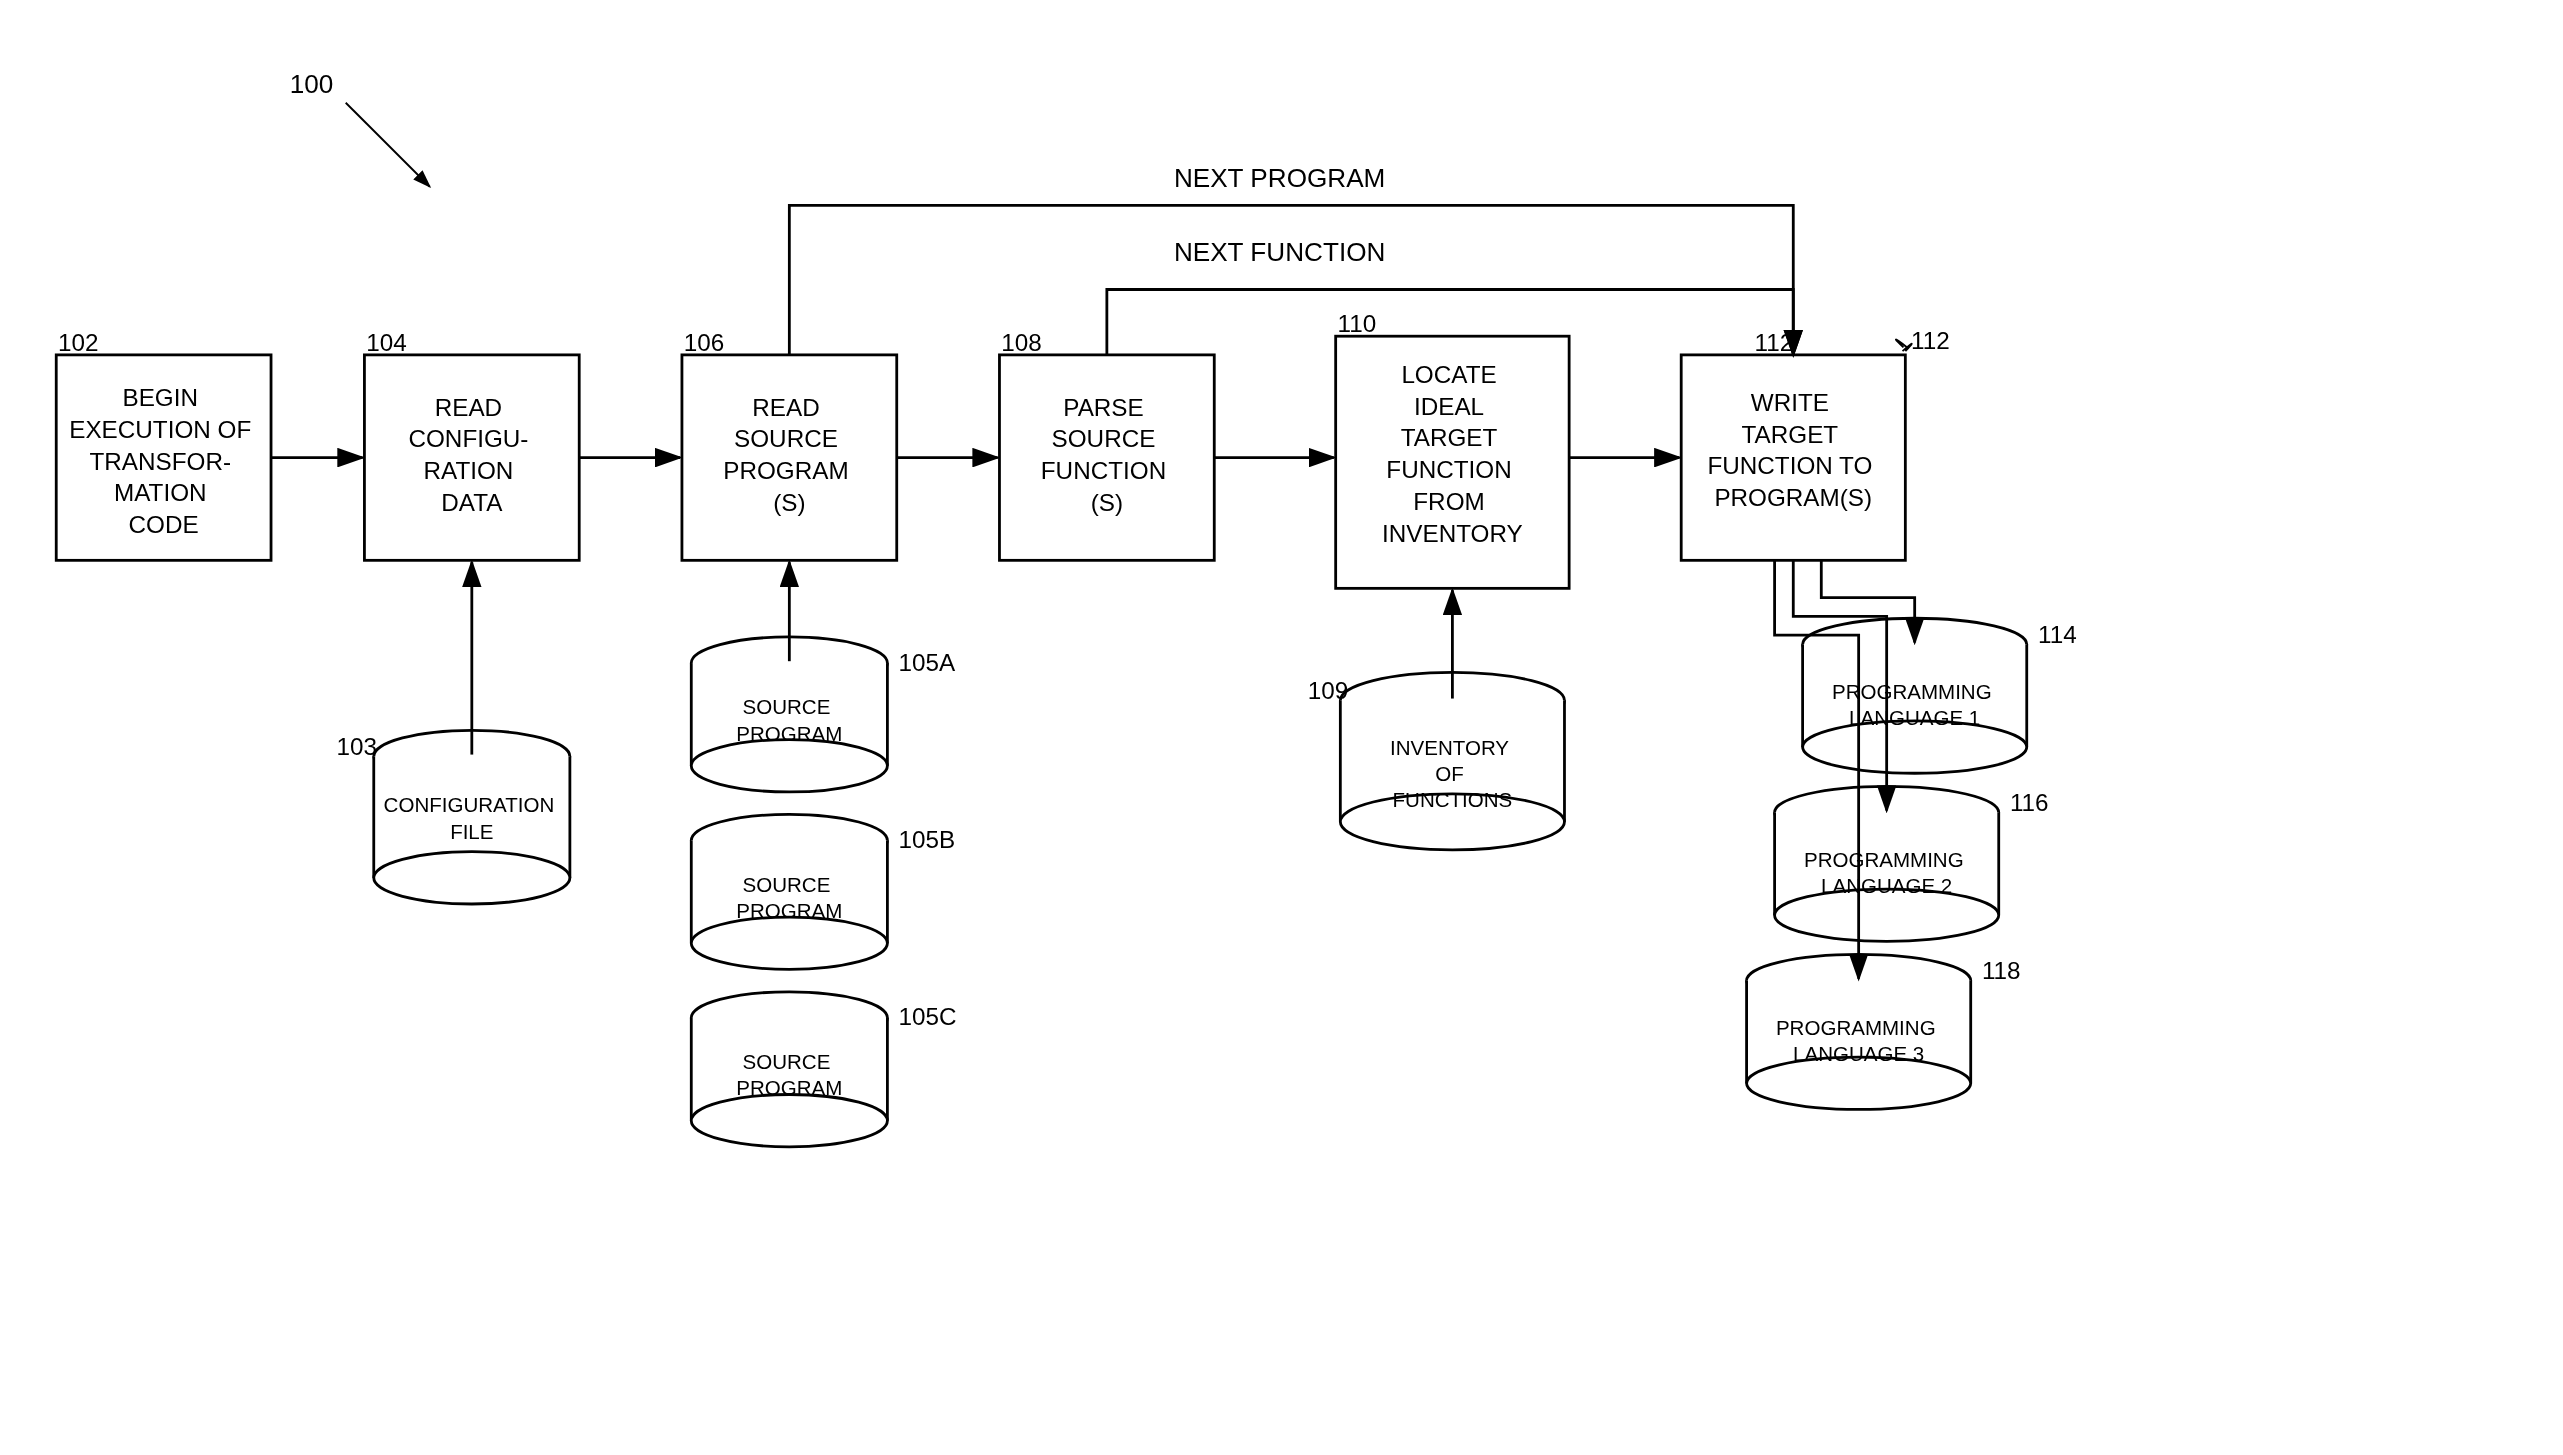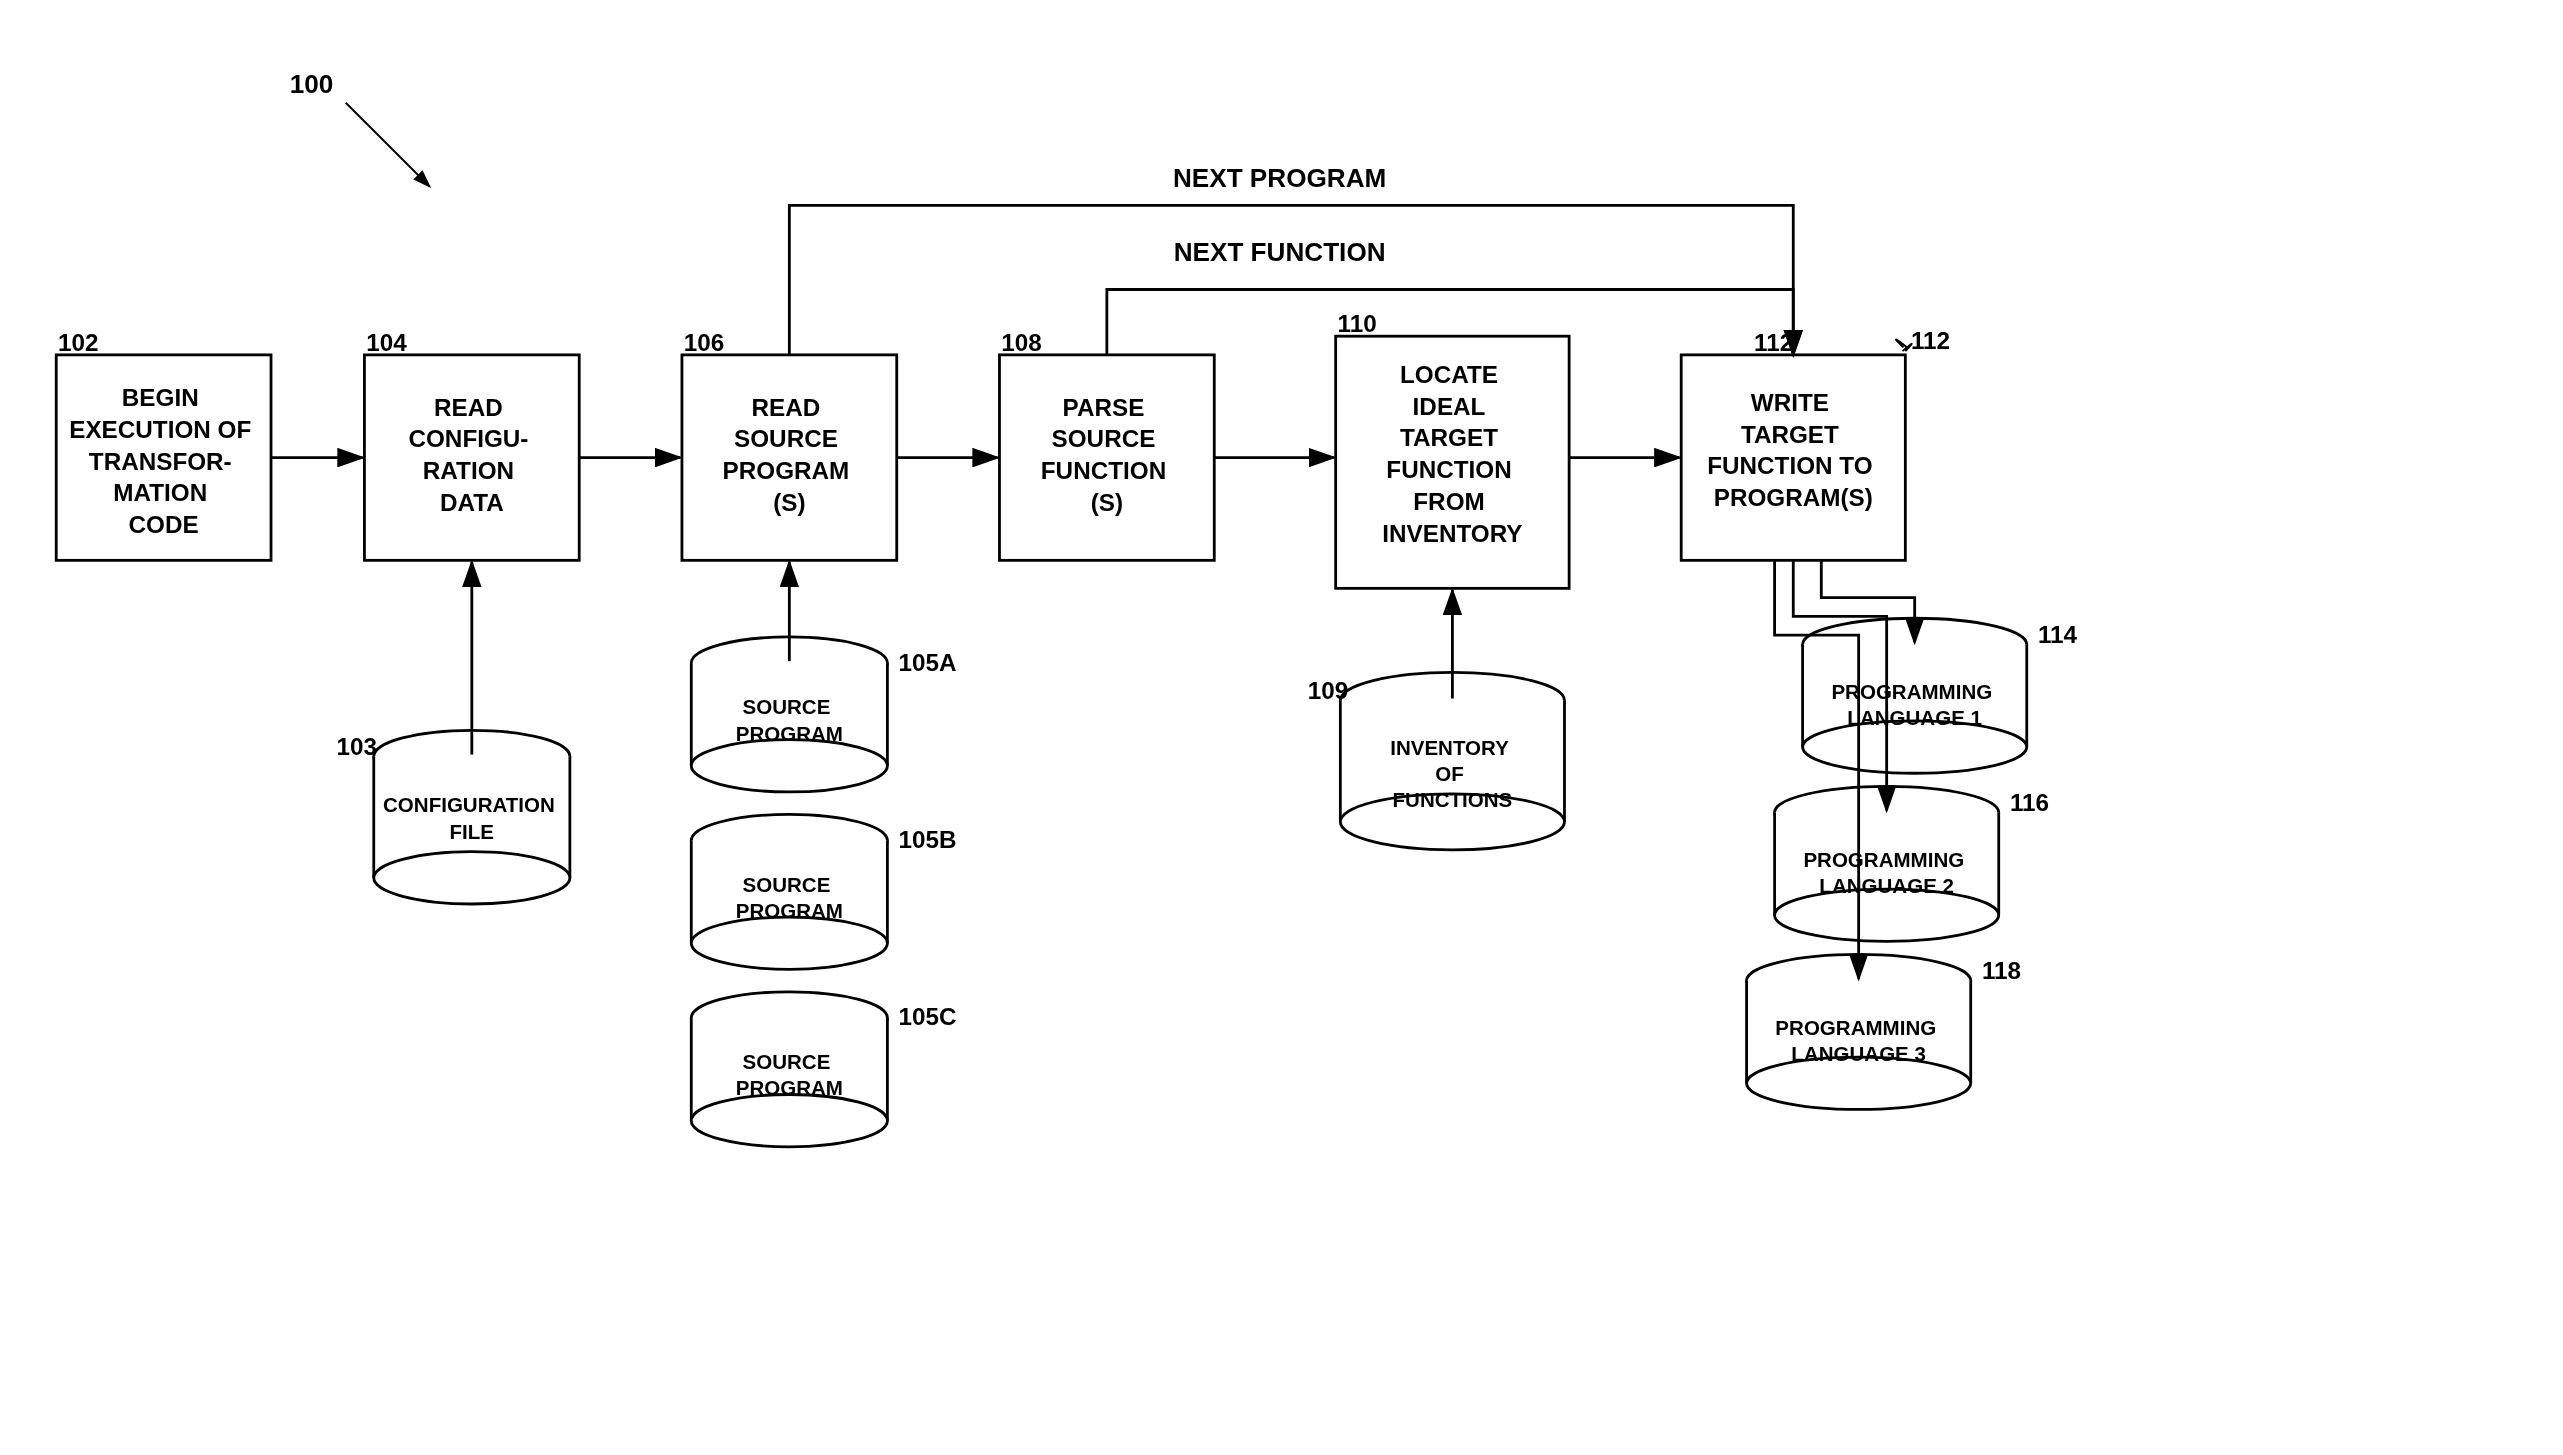--- a/index.html
+++ b/index.html
@@ -8,21 +8,20 @@
       font-family: Arial, Helvetica, sans-serif;
       width: 2563px;
       height: 1455px;
       overflow: hidden;
       position: relative;
     }
     #diagram-container {
       position: relative;
       width: 2563px;
       height: 1332px;
-      font-weight: bold;
     }
     svg#main-svg {
       position: absolute;
       top: 0; left: 0;
       width: 2563px;
       height: 1455px;
     }
     .box {
       fill: #fff;
       stroke: #000;

